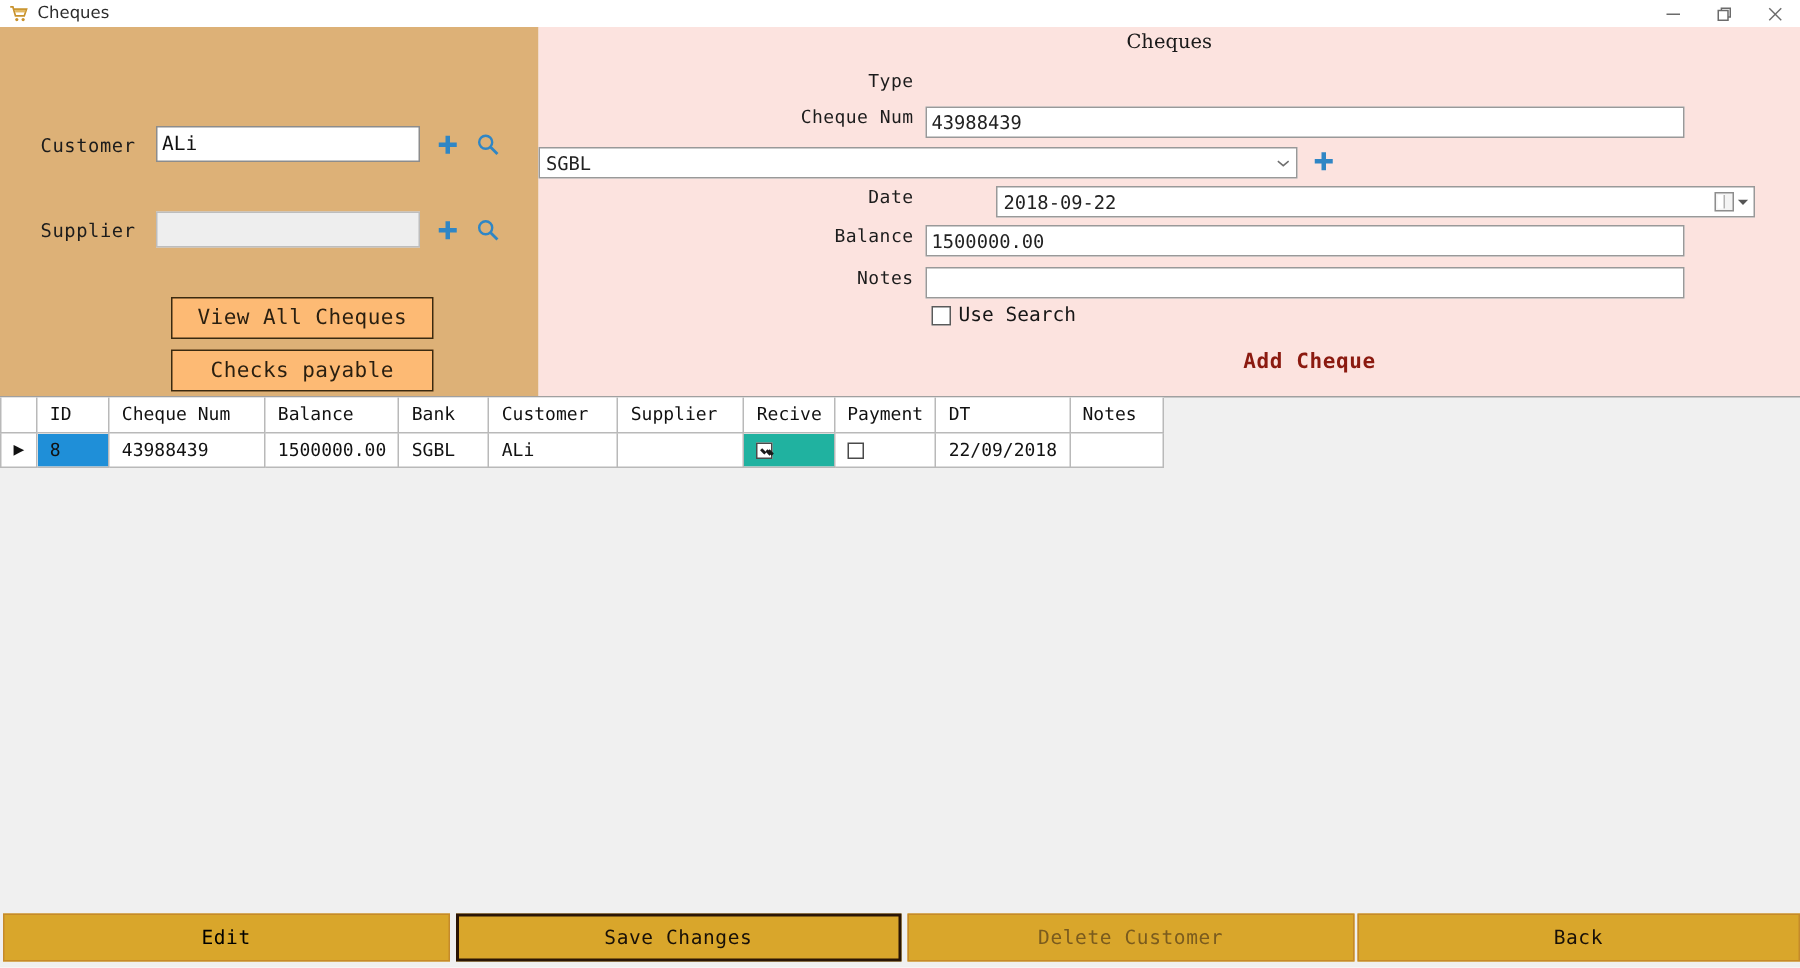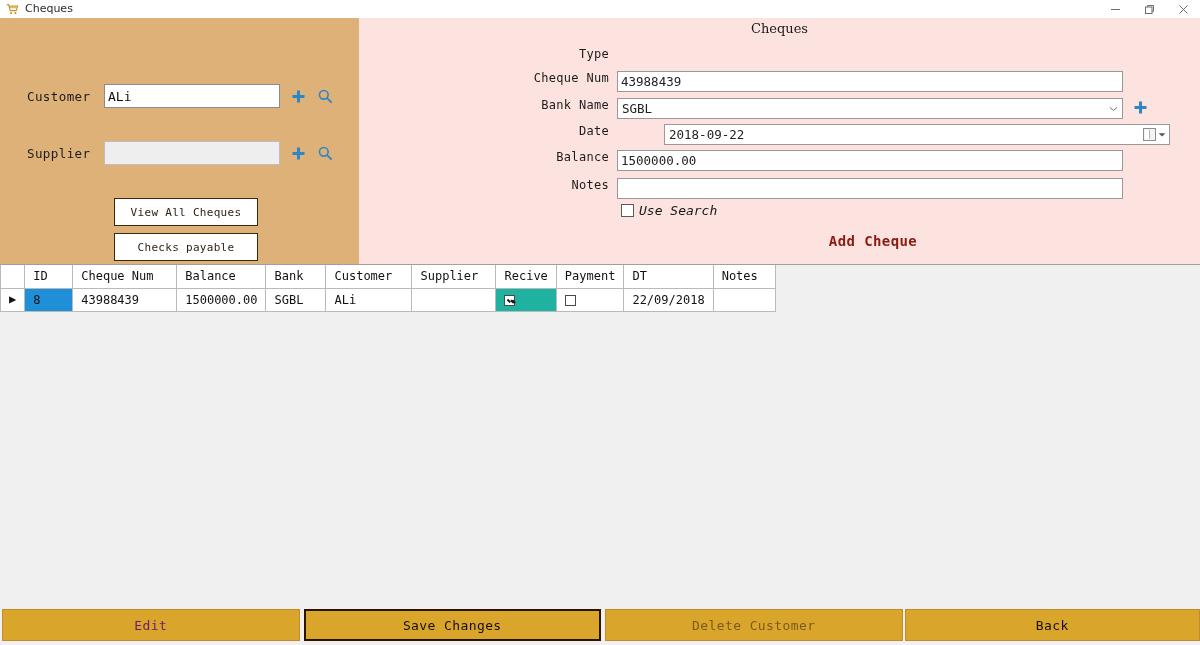--- a/index.html
+++ b/index.html
@@ -113,27 +113,27 @@
   .icon-search {
     margin-left: 9px;
     width: 18px; height: 18px;
     display: inline-flex;
     align-items: center;
     justify-content: center;
   }
   .tan-btn {
     position: absolute;
     left: 114px;
-    width: 144px;
+    width: 175px;
     height: 28px;
-    background: #ffffff;
+    background: #fdba74;
     border: 1px solid #3a2a10;
     box-sizing: border-box;
     font-family: "DejaVu Sans Mono", monospace;
-    font-size: 11px;
+    font-size: 14px;
     color: #2a1f10;
     letter-spacing: 0.3px;
     display: flex;
     align-items: center;
     justify-content: center;
     cursor: pointer;
   }
   .btn-view-all { top: 180px; }
   .btn-checks-payable { top: 215px; }
 
@@ -279,21 +279,20 @@
 
   .use-search {
     position: absolute;
     left: 262px; top: 185px;
     display: flex;
     align-items: center;
     font-family: "DejaVu Sans Mono", monospace;
     font-size: 13px;
     color: #161616;
     cursor: pointer;
-    font-style: italic;
   }
   .use-search .check-mark { margin-right: 5px; }
   .add-cheque {
     position: absolute;
     left: 0; top: 215px;
     width: 1028px;
     text-align: center;
     font-family: "DejaVu Sans Mono", monospace;
     font-size: 14px;
     font-weight: bold;
@@ -399,21 +398,21 @@
     border: 1px solid #c58a2a;
     box-sizing: border-box;
     font-family: "DejaVu Sans Mono", monospace;
     font-size: 13px;
     letter-spacing: 0.4px;
     display: flex;
     align-items: center;
     justify-content: center;
     cursor: pointer;
   }
-  .bb-edit    { width: 298px; margin-left: 2px; color: #701a75; }
+  .bb-edit    { width: 298px; margin-left: 2px; color: #000000; }
   .bb-save    { width: 298px; margin-left: 4px; color: #181008;
                 border: 2px solid #2a1505; }
   .bb-delete  { width: 298px; margin-left: 4px; color: #7a5b1e; }
   .bb-back    { width: 296px; margin-left: 2px; color: #181008; }
 </style>
 </head>
 <body>
 
 <div class="app">
 
@@ -492,21 +491,20 @@
     <div class="form-row row-type">
       <span class="form-label">Type</span>
     </div>
 
     <div class="form-row row-num">
       <span class="form-label">Cheque Num</span>
       <input class="form-input" type="text" value="43988439" style="">
     </div>
 
     <div class="form-row row-bank">
-      <span class="form-label">Bank Name</span>
       <div class="combo-wrap">
         <span class="combo-value">SGBL</span>
         <span class="combo-arrow">
           <svg width="9" height="6" viewBox="0 0 10 6">
               <path d="M1 1.2L5 4.6 9 1.2" fill="none" stroke="#6f6f6f" stroke-width="1.1"></path>
             </svg>
         </span>
       </div>
       <span class="plus-right">
         <svg width="15" height="15" viewBox="0 0 16 16">

